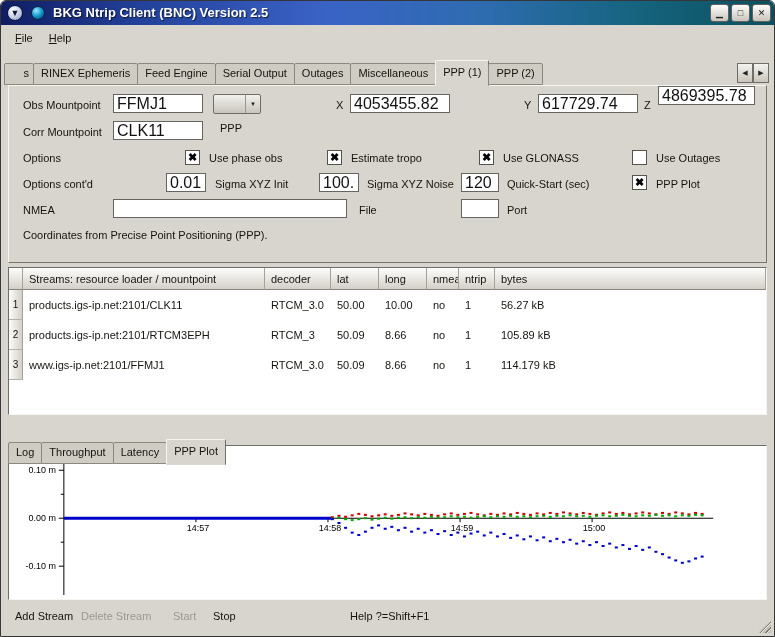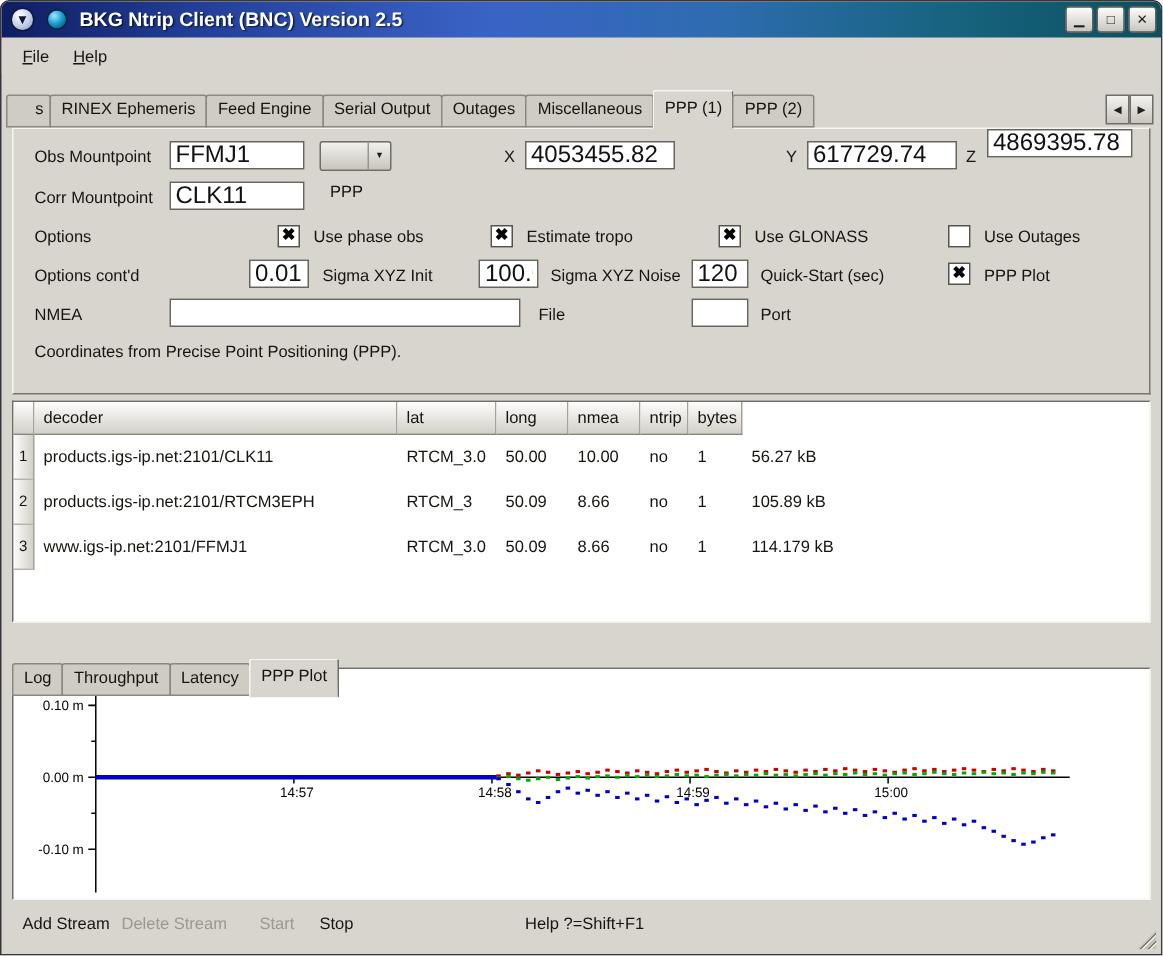--- a/index.html
+++ b/index.html
@@ -166,20 +166,21 @@
     <span class="lbl" style="left:350px;top:118px">File</span>
     <input class="field" style="left: 452px; top: 113px; width: 38px;">
     <span class="lbl" style="left:498px;top:118px">Port</span>
 
     <span class="lbl" style="left:14px;top:143px">Coordinates from Precise Point Positioning (PPP).</span>
   </div>
 
   <div class="streams">
     <div class="tgrid">
       <div class="th corner"></div>
+      <div class="th">Streams:   resource loader / mountpoint</div>
       <div class="th">decoder</div>
       <div class="th">lat</div>
       <div class="th">long</div>
       <div class="th">nmea</div>
       <div class="th">ntrip</div>
       <div class="th">bytes</div>
     </div>
     <div class="tgrid">
       <div class="rownum">1</div>
       <div class="td">products.igs-ip.net:2101/CLK11</div>

